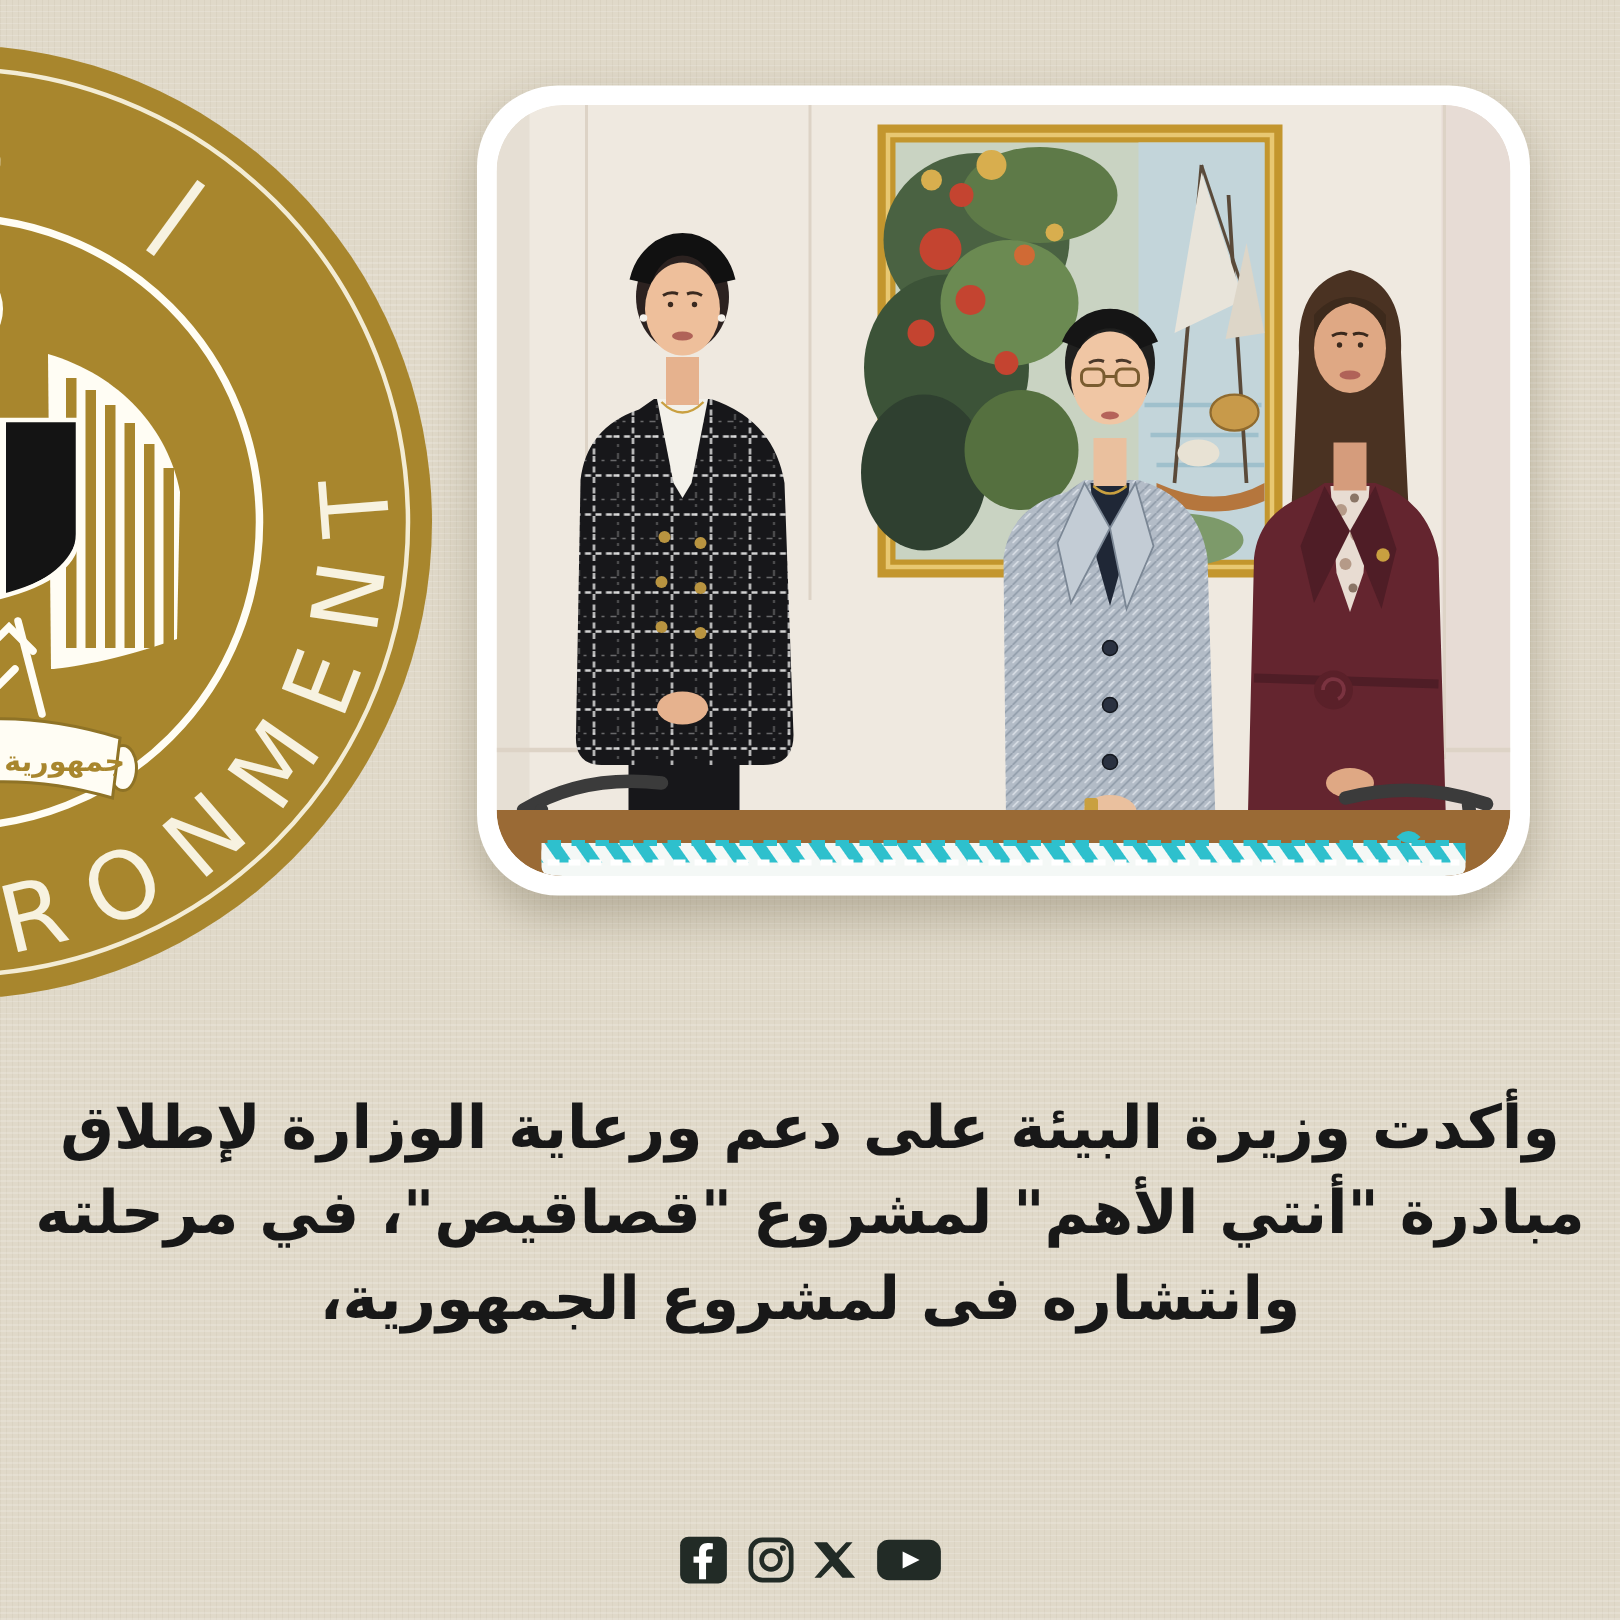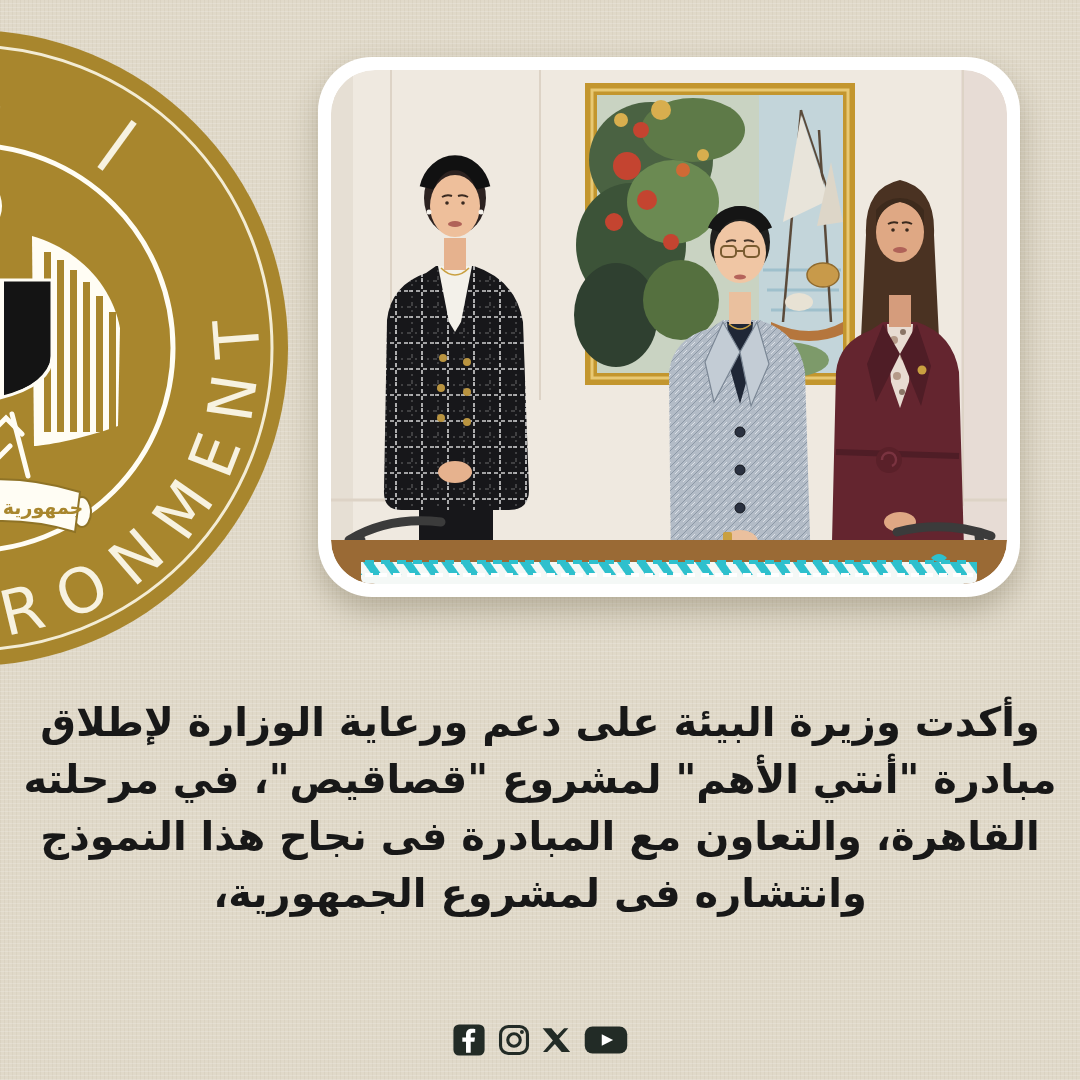--- a/index.html
+++ b/index.html
@@ -13,21 +13,21 @@
   }
   .logo-svg{position:absolute;left:-350px;top:28px;width:640px;height:640px;}
   .photo-card{
     position:absolute;left:318px;top:57px;width:702px;height:540px;
     background:#ffffff;border-radius:54px;
     box-shadow:0 14px 30px rgba(80,68,40,.30);
     padding:13px;box-sizing:border-box;
   }
   .photo-svg{width:676px;height:514px;border-radius:44px;display:block;}
   .caption{
-    position:absolute;top:694px;left:0;width:1080px;
+    position:absolute;top:724px;left:0;width:1080px;
     text-align:center;direction:rtl;
     font-weight:bold;font-size:40px;line-height:57px;
     letter-spacing:0;
   }
   .caption div{white-space:nowrap;}
   .footer{
     position:absolute;top:1018px;left:0;width:1080px;height:44px;
     display:flex;align-items:center;justify-content:center;gap:11px;
   }
   .footer .icn{display:flex;align-items:center;justify-content:center;cursor:pointer;}
@@ -277,21 +277,20 @@
           <path d="M 34,505 H 642" stroke="#ffffff" stroke-width="4" stroke-dasharray="8 6"></path>
           <path d="M 600,488 q 8,-8 16,0 q -8,8 -16,0" fill="#2ec0cd"></path>
         </g>
       </g>
     </svg>
   </div>
 
   <div class="caption" style="color: rgb(24, 24, 24);">
     <div>وأكدت وزيرة البيئة على دعم ورعاية الوزارة لإطلاق</div>
     <div>مبادرة "أنتي الأهم" لمشروع "قصاقيص"، في مرحلته</div>
-    <div>القاهرة، والتعاون مع المبادرة فى نجاح هذا النموذج</div>
     <div>وانتشاره فى لمشروع الجمهورية،</div>
   </div>
 
   <div class="footer" style="color: rgb(34, 43, 38);">
     <span class="icn" title="Facebook">
       <svg width="34" height="34" viewBox="0 0 24 24">
         <rect x="1" y="1" width="22" height="22" rx="4" fill="currentColor"></rect>
         <path d="M13.2,21 V13.3 h2.6 l0.4,-3 h-3 V8.4 c0,-0.9 0.3,-1.5 1.6,-1.5 h1.6 V4.2 C16,4.1 15,4 13.9,4 c-2.4,0 -4,1.4 -4,4.1 v2.2 H7.3 v3 h2.6 V21 Z" fill="#ffffff"></path>
       </svg>
     </span>

